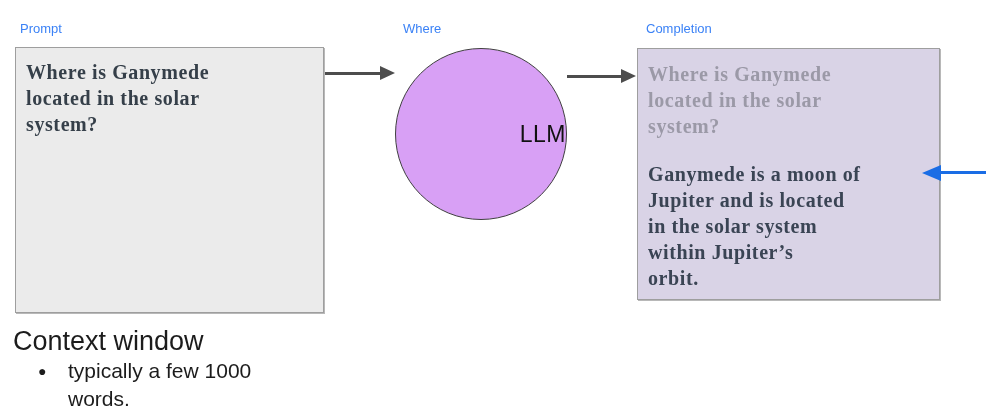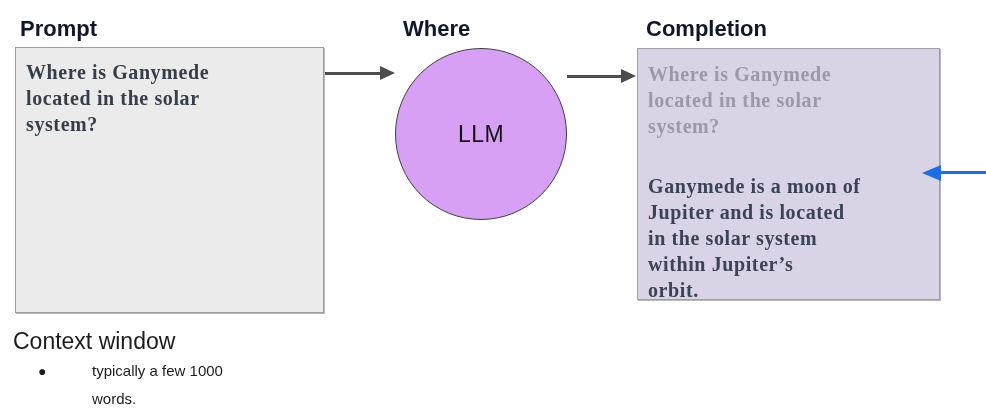--- a/index.html
+++ b/index.html
@@ -7,23 +7,23 @@
     position: relative;
     width: 986px;
     height: 415px;
     background: #ffffff;
     overflow: hidden;
     font-family: "Liberation Sans", sans-serif;
   }
   .section-label {
     position: absolute;
     top: 18px;
-    font-size: 22px;
-    font-weight: 700;
-    color: #0f172a;
+    font-size: 13px;
+    font-weight: 400;
+    color: #3b82f6;
     line-height: 22px;
     white-space: nowrap;
   }
   .label-prompt     { left: 20px; }
   .label-model      { left: 403px; }
   .label-completion { left: 646px; }
 
   .prompt-box {
     position: absolute;
     left: 15px; top: 47px;
@@ -51,21 +51,21 @@
   .model-circle {
     position: absolute;
     left: 395px; top: 48px;
     width: 172px; height: 172px;
     border-radius: 50%;
     background: #d8a0f5;
     border: 1.5px solid #404040;
     box-sizing: border-box;
     display: flex;
     align-items: center;
-    justify-content: center;
+    justify-content: flex-end;
   }
   .model-circle .node-text {
     font-size: 23px;
     color: #111111;
     letter-spacing: 0.5px;
   }
 
   .completion-box {
     position: absolute;
     left: 637px; top: 48px;
@@ -78,21 +78,20 @@
   .completion-box .echoed {
     position: absolute;
     left: 10px; top: 60px;
     top: 12px;
     color: #9b99a7;
   }
   .completion-box .generated {
     position: absolute;
     left: 10px; top: 112px;
     color: #3a4454;
-    margin-top: 12px;
   }
 
   .arrow-line { position: absolute; background: #4d4d4d; height: 3px; }
   .arrow-head {
     position: absolute; width: 0; height: 0;
     border-top: 7px solid transparent;
     border-bottom: 7px solid transparent;
     border-left: 15px solid #4d4d4d;
   }
   .flow1-line { left: 325px; top: 72px; width: 58px; }
@@ -113,40 +112,39 @@
     border-bottom: 8px solid transparent;
     border-right: 19px solid #1a6de5;
   }
 
   .context-note {
     position: absolute;
     left: 13px; top: 329px;
     color: #1c1c1c;
   }
   .context-title {
-    font-size: 23px;
+    font-size: 27px;
     line-height: 24px;
   }
   .context-list { margin-top: 4px; }
   .context-item {
     display: flex;
     align-items: flex-start;
   }
   .bullet-glyph {
     width: 30px;
     margin-left: 25px;
     font-size: 14px;
     line-height: 28px;
     text-align: left;
   }
   .context-item-text {
-    font-size: 15px;
+    font-size: 21px;
     line-height: 28px;
     white-space: pre;
-    margin-left: 24px;
   }
 </style>
 </head>
 <body>
 
 <div class="canvas">
 
   <div class="section-label label-prompt">Prompt</div>
 
   <div class="prompt-box">

